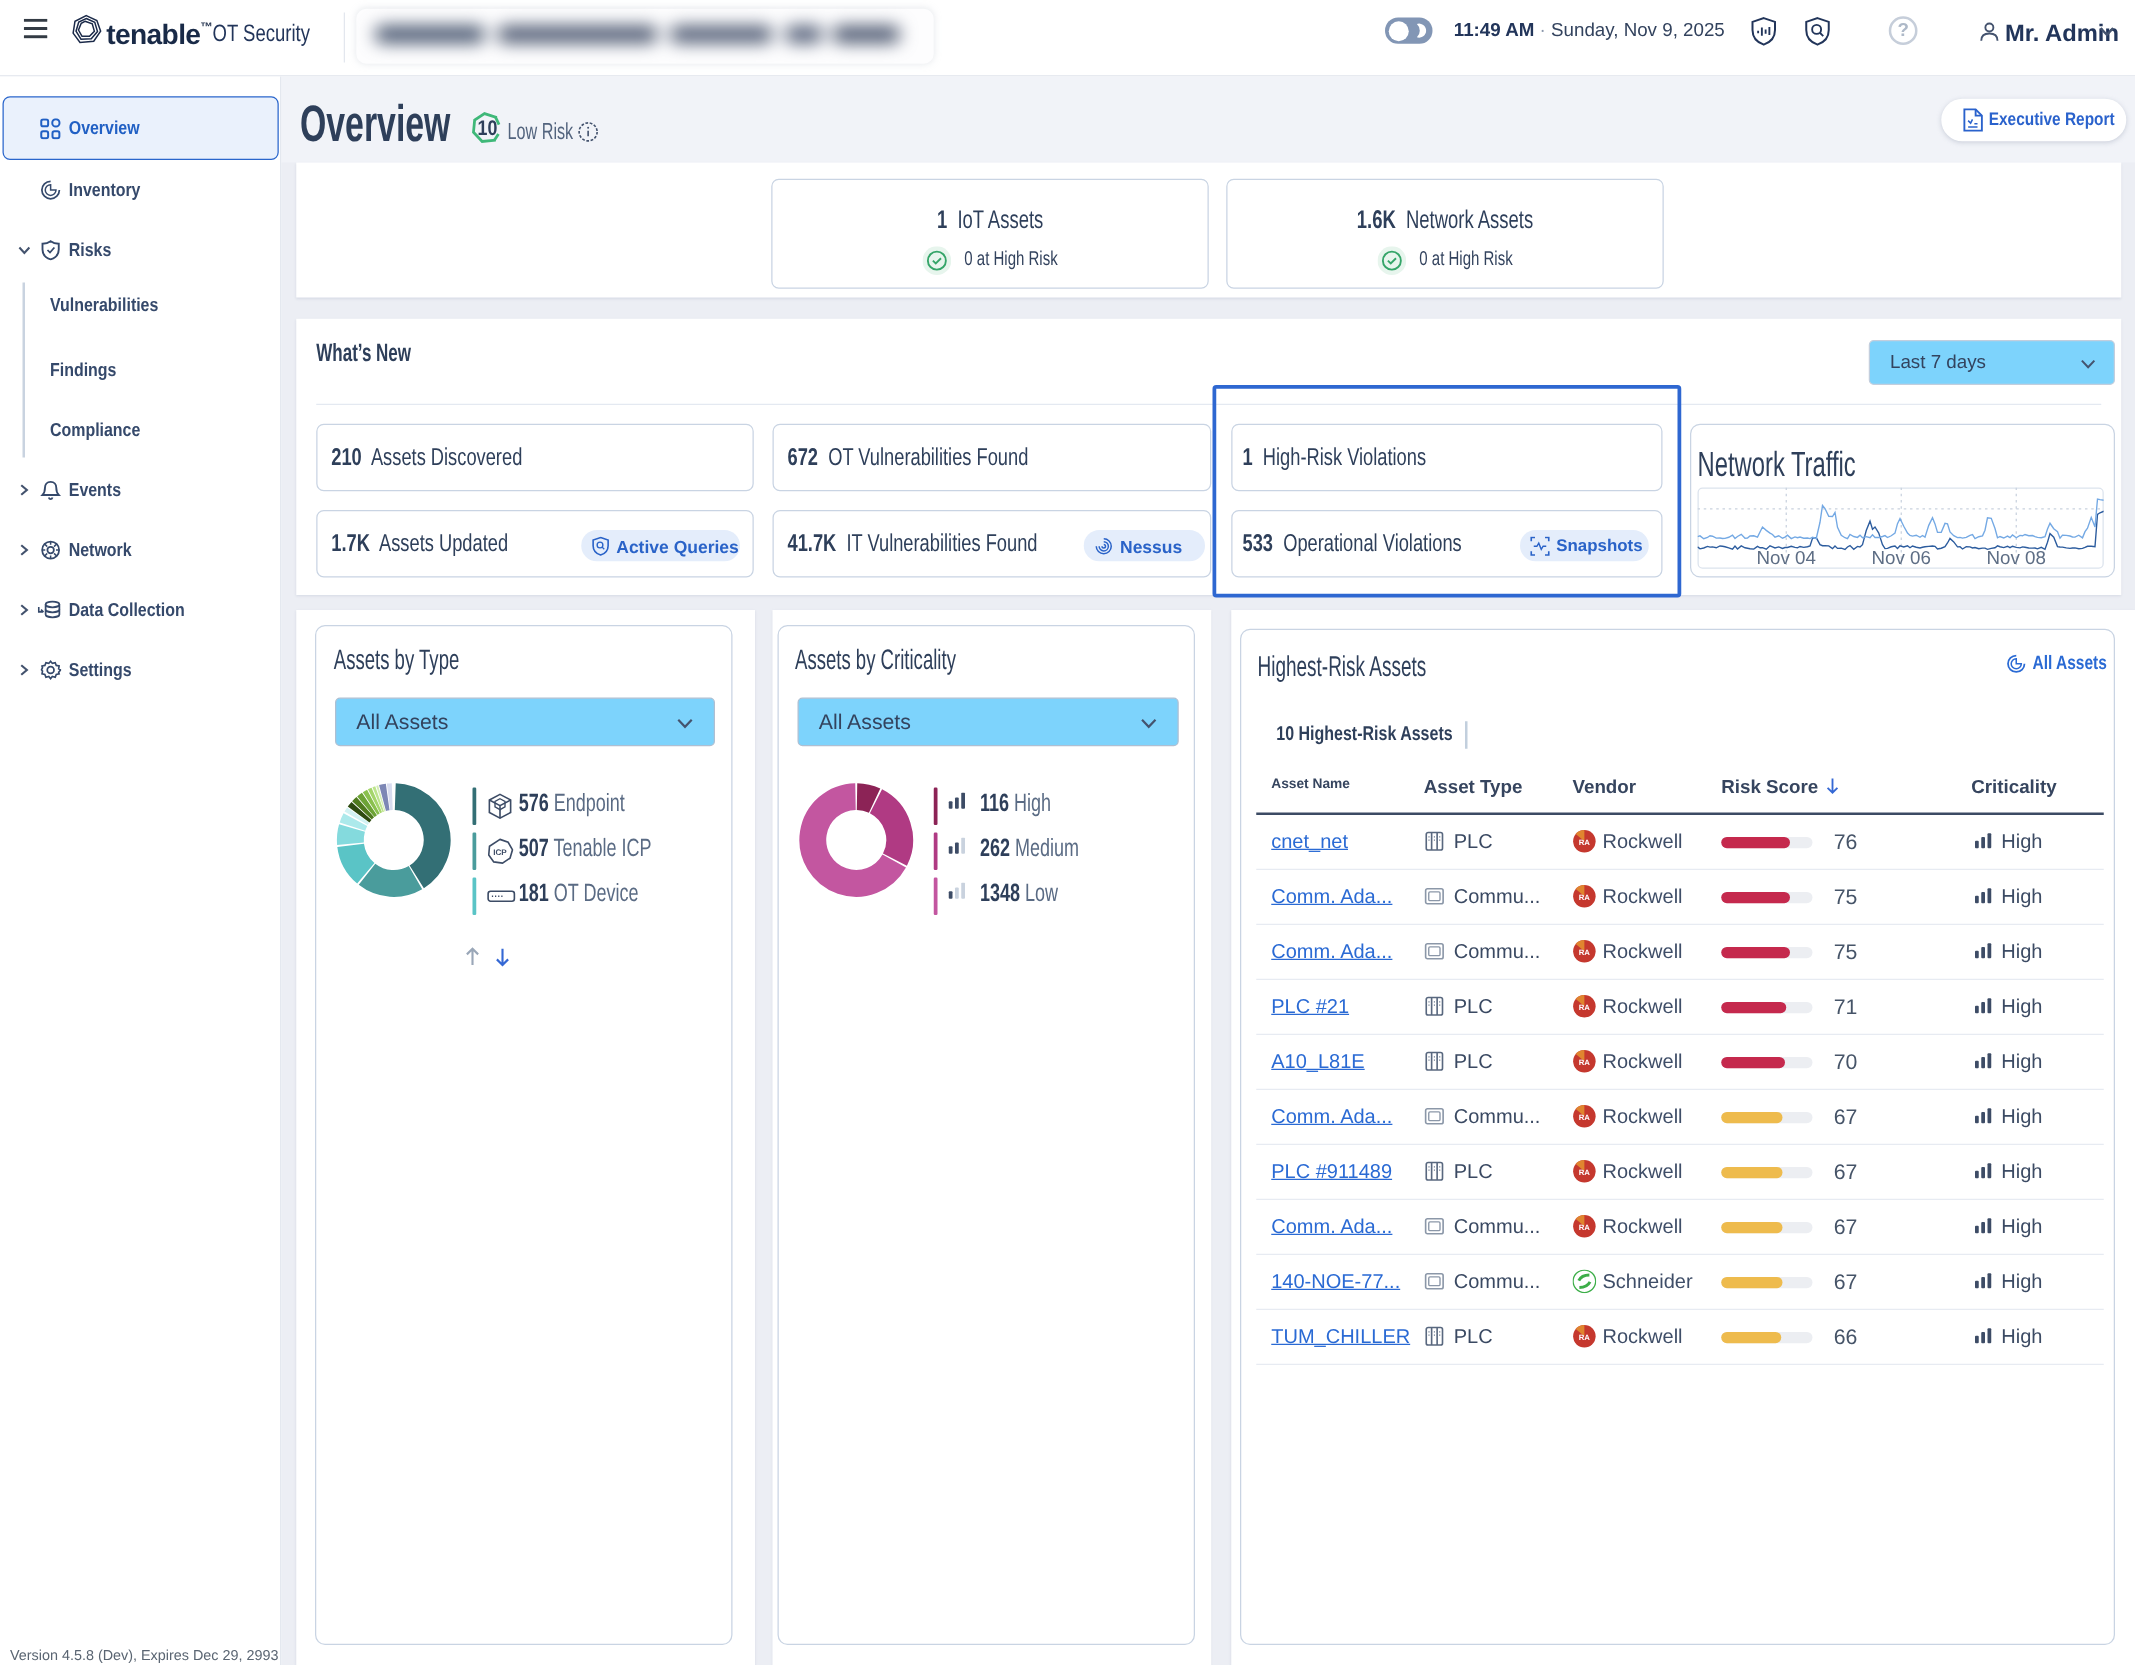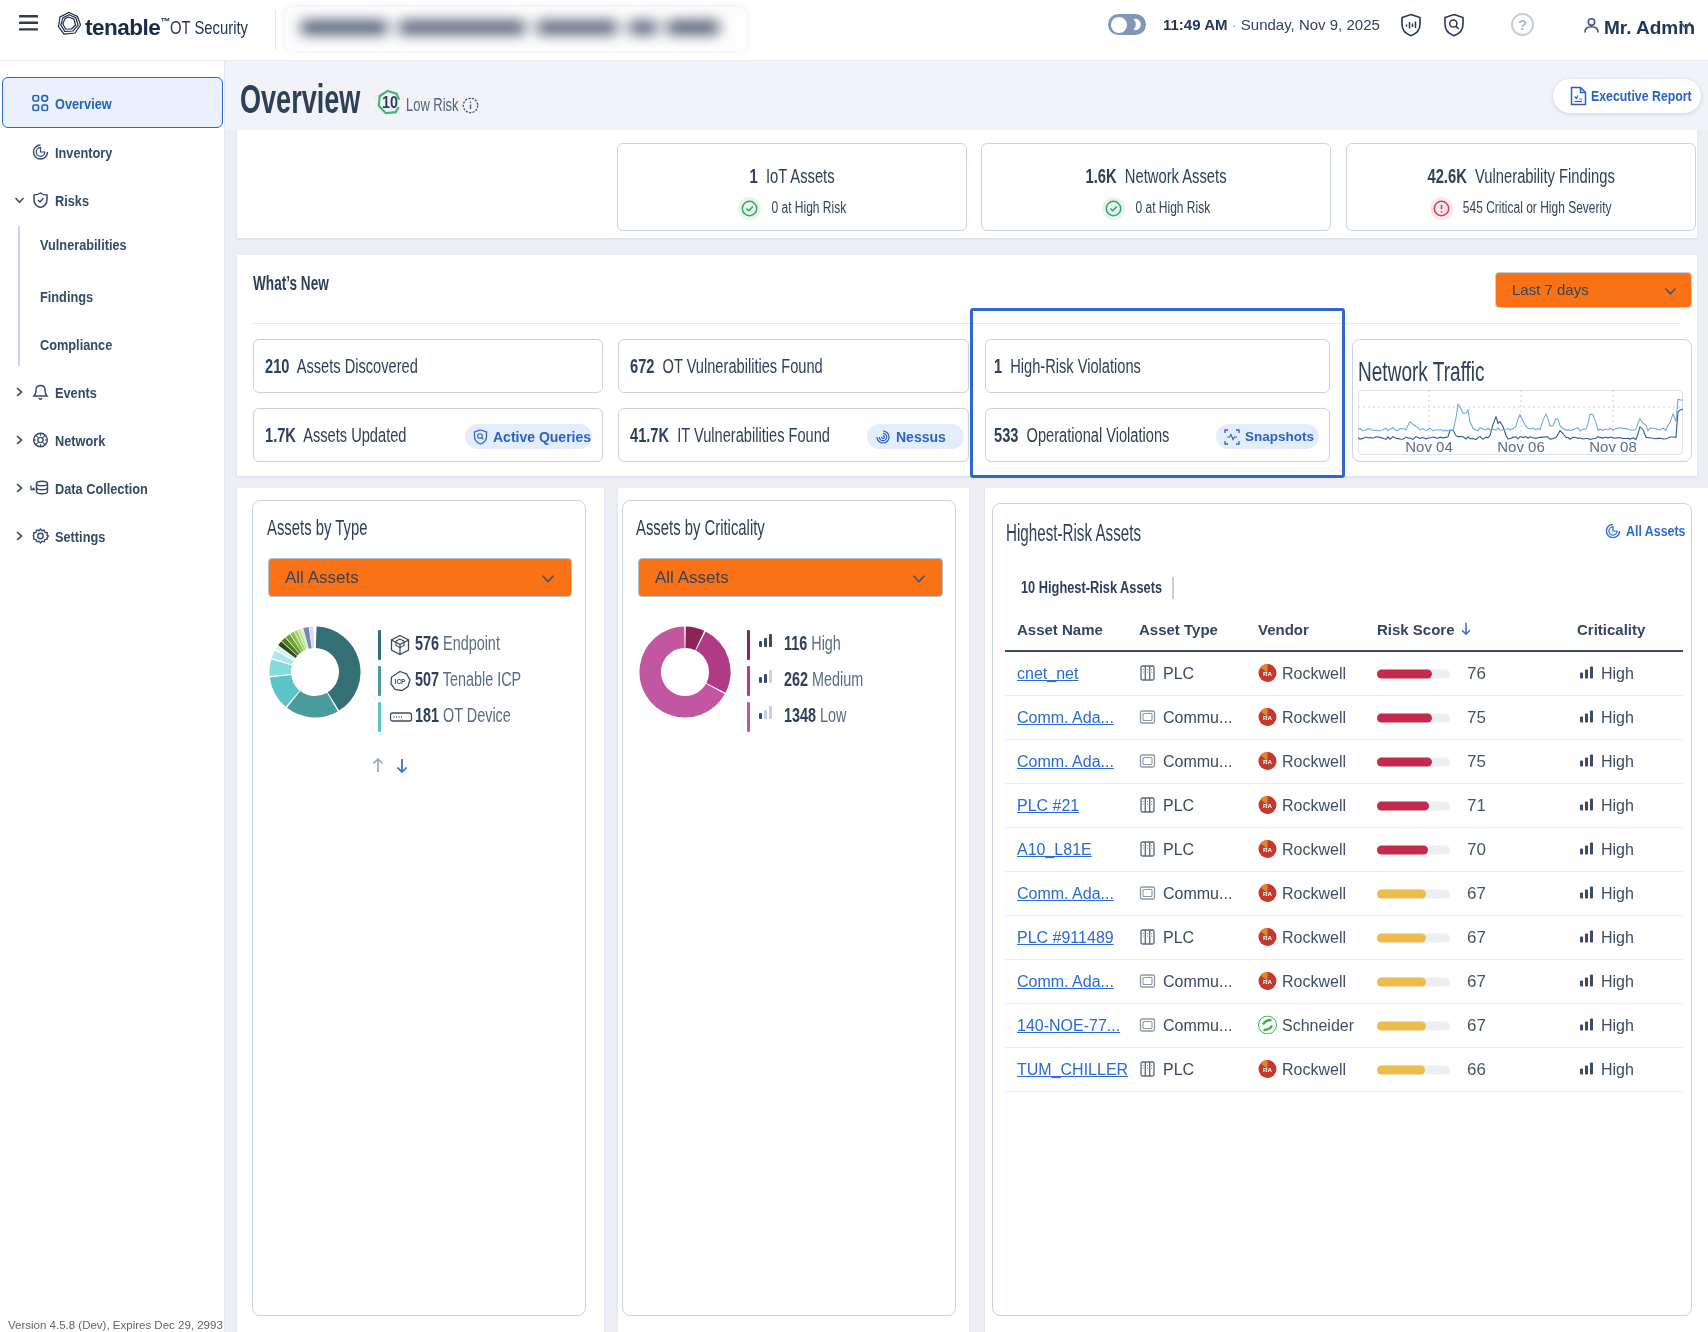--- a/index.html
+++ b/index.html
@@ -19,21 +19,21 @@
 .sitem .ico { position:absolute; left:32px; top:50%; transform:translateY(-50%); }
 .sitem .car { position:absolute; left:14px; top:50%; transform:translateY(-50%); }
 .ssub { position:absolute; left:40px; width:180px; height:40px; font-size:15px; font-weight:700; color:#35496b; }
 .ssub span { position:absolute; left:0; top:50%; transform:translateY(-50%) scaleX(.85); transform-origin:0 50%; }
 
 #main { position:absolute; left:0; top:0; width:1708px; height:1332px; z-index:1; }
 .panel { position:absolute; background:#fff; box-shadow:0 1px 2px rgba(165,175,195,.3); }
 .card { position:absolute; background:#fff; border:1px solid #c9d4e3; border-radius:6px; }
 .pill { position:absolute; height:25px; white-space:nowrap; background:#e4edfb; border-radius:13px; color:#2a63c8; font-size:14px; font-weight:700; display:flex; align-items:center; padding:0 12px 0 8px; gap:5px; }
 .pill svg { flex:none; }
-.sel { position:absolute; background:#f97316; border:1px solid #aebfd2; border-radius:4px; color:#33435e; }
+.sel { position:absolute; background:#7dd3fc; border:1px solid #aebfd2; border-radius:4px; color:#33435e; }
 .statline1 { position:absolute; left:0; width:100%; top:20px; text-align:center; font-size:20.5px; color:#2e3f5a; }
 .statline2 { position:absolute; left:0; width:100%; top:52px; height:24px; font-size:16px; color:#33435e; }
 .lgbar { position:absolute; width:3px; height:30px; border-radius:1px; }
 .lgtxt { font-size:20px; color:#5a6b84; white-space:nowrap; }
 .lgtxt b { color:#2e3f5a; }
 
 .trow { position:absolute; left:13px; width:674px; height:44px; border-bottom:1px solid #e7ebf2; }
 .tc { position:absolute; top:50%; transform:translateY(-50%); }
 a.lnk { color:#2a6ad4; text-decoration:underline; font-size:16px; }
 .bar { position:absolute; width:73px; height:9px; background:#eceef2; border-radius:5px; top:50%; transform:translateY(-50%); }
@@ -258,32 +258,20 @@
  <div class="statline1"><span class="cdc"><b>1.6K</b>&nbsp; Network Assets</span></div>
  <div class="statline2" style="display:flex;justify-content:center;align-items:center;gap:10px">
           <svg width="23" height="23" viewBox="0 0 23 23">
             <circle cx="11.5" cy="11.5" r="11.5" fill="#e7f5ed"></circle>
             <circle cx="11.5" cy="11.5" r="7.2" fill="none" stroke="#35a569" stroke-width="1.5"></circle>
             <path d="M8.3 11.5 L10.6 13.8 L14.8 9.6" fill="none" stroke="#35a569" stroke-width="1.5"></path>
           </svg>
           <span class="cdc2" style="margin:0 -12.2px">0 at High Risk</span>
         </div>
 </div>
-<div class="card" style="left:1346px;top:143px;width:350px;height:88px">
- <div class="statline1"><span class="cdc"><b>42.6K</b>&nbsp; Vulnerability Findings</span></div>
- <div class="statline2" style="display:flex;justify-content:center;align-items:center;gap:10px">
-          <svg width="23" height="23" viewBox="0 0 23 23">
-            <circle cx="11.5" cy="11.5" r="11.5" fill="#fbe9ec"></circle>
-            <circle cx="11.5" cy="11.5" r="7.2" fill="none" stroke="#d4405c" stroke-width="1.5"></circle>
-            <line x1="11.5" y1="7.8" x2="11.5" y2="12.3" stroke="#d4405c" stroke-width="1.6"></line>
-            <circle cx="11.5" cy="14.8" r="0.9" fill="#d4405c"></circle>
-          </svg>
-          <span class="cdc2" style="margin:0 -24.8px">545 Critical or High Severity</span>
-        </div>
-</div>
 <div class="panel" style="left:237px;top:255px;width:1460px;height:221px"></div>
 <div class="abs" style="left:253px;top:272px;font-size:20px;font-weight:700;color:#2e3f5a"><span class="cd" style="transform:scaleX(.68)">What’s New</span></div>
 <div class="abs" style="left:253px;top:323px;width:1428px;height:1px;background:#e4e9f1"></div>
 <div class="sel" style="left:1495px;top:272px;width:197px;height:36px;border-color:#c3cedd">
         <span style="position:absolute;left:16px;top:8px;font-size:15px">Last 7 days</span>
         <svg style="position:absolute;right:14px;top:14px" width="13" height="9" viewBox="0 0 13 9" fill="none" stroke="#44536e" stroke-width="1.6">
           <path d="M1.5 1.5 L6.5 6.8 L11.5 1.5"></path>
         </svg>
       </div>
 <div class="card" style="left:253px;top:339px;width:350px;height:54px"></div>
@@ -442,21 +430,21 @@
 <div class="abs" style="left:1006px;top:520px;font-size:23px;color:#2e3f5a"><span class="cd" style="transform:scaleX(.66)">Highest-Risk Assets</span></div>
 <div class="abs" style="left:1605px;top:523px">
         <svg width="16" height="16" viewBox="0 0 17 17" fill="none" stroke="#2a6ad4" stroke-width="1.5">
           <path d="M8.5 1.5 A7 7 0 1 0 15.5 8.5"></path>
           <path d="M8.5 4.2 A4.3 4.3 0 1 0 12.8 8.5 L8.5 8.5 Z" stroke-width="1.3"></path>
         </svg>
       </div>
 <div class="abs" style="left:1626px;top:522px;font-size:15.5px;font-weight:700;color:#2a6ad4"><span class="cd" style="transform:scaleX(.8)">All Assets</span></div>
 <div class="abs" style="left:1021px;top:579px;font-size:16px;font-weight:700;color:#2e3f5a"><span class="cd" style="transform:scaleX(.8)">10 Highest-Risk Assets</span></div>
 <div class="abs" style="left:1172px;top:577px;width:1.5px;height:22px;background:#c2cfdd"></div>
-<div class="abs" style="left:1017px;top:621px;font-size:15px;font-weight:700;color:#36455f">Asset Name</div>
+<div class="abs" style="left:1017px;top:621px;font-size:11px;font-weight:700;color:#36455f">Asset Name</div>
 <div class="abs" style="left:1139px;top:621px;font-size:15px;font-weight:700;color:#36455f">Asset Type</div>
 <div class="abs" style="left:1258px;top:621px;font-size:15px;font-weight:700;color:#36455f">Vendor</div>
 <div class="abs" style="left:1377px;top:621px;font-size:15px;font-weight:700;color:#36455f">Risk Score</div>
 <svg class="abs" style="left:1459px;top:621px" width="14" height="15" viewBox="0 0 16 17" fill="none" stroke="#3568d4" stroke-width="1.7">
         <path d="M8 2 V15 M3.5 10.5 L8 15 L12.5 10.5"></path>
       </svg>
 <div class="abs" style="left:1577px;top:621px;font-size:15px;font-weight:700;color:#36455f">Criticality</div>
 <div class="abs" style="left:1005px;top:650px;width:678px;height:1.5px;background:#3c4b64"></div>
 <div class="trow" style="left:1005px;top:652px;width:678px">
  <a class="lnk tc" style="left:12px" href="#">cnet_net</a>

